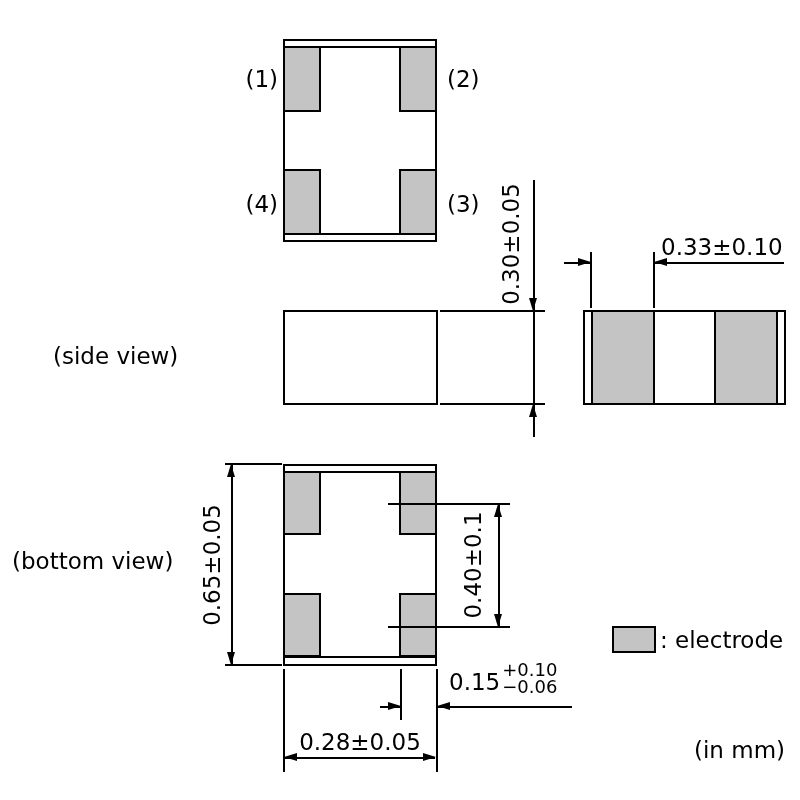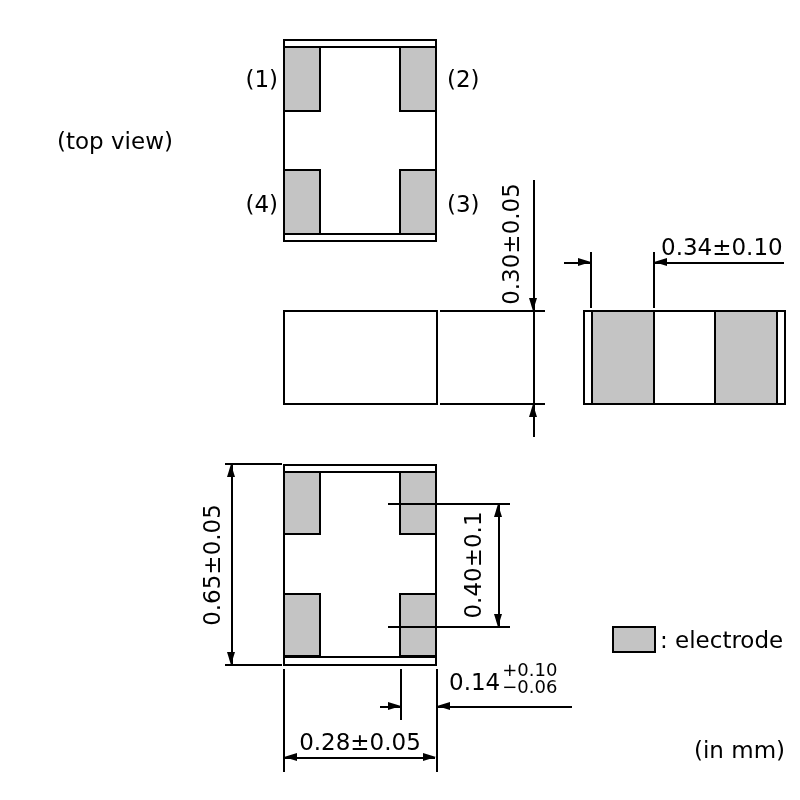--- a/index.html
+++ b/index.html
@@ -23,36 +23,36 @@
   .ar.right { border-top:4.5px solid transparent; border-bottom:4.5px solid transparent; border-left:13px solid #000; }
   .tolwrap { position:absolute; display:flex; align-items:flex-start; }
   .tolmain { font-size:23px; margin-top:8px; white-space:nowrap; }
   .tolstack { display:flex; flex-direction:column; font-size:18px; line-height:17px; margin-left:2px; white-space:nowrap; }
 </style>
 </head>
 <body>
 
 <div id="canvas" style="background: rgb(255, 255, 255); color: rgb(0, 0, 0);">
 
-  <div class="txt" style="left:57px; top:128px;">(top view)</div>
 
   <div>
     <div class="outline" style="left:283px; top:39px; width:154px; height:203px;"></div>
     <div class="thin" style="left:285px; top:46px; width:150px;"></div>
     <div class="thin" style="left:285px; top:233px; width:150px;"></div>
     <div class="pad" style="left:283px; top:46px; width:38px; height:66px;"></div>
     <div class="pad" style="left:399px; top:46px; width:38px; height:66px;"></div>
     <div class="pad" style="left:283px; top:169px; width:38px; height:66px;"></div>
     <div class="pad" style="left:399px; top:169px; width:38px; height:66px;"></div>
     <div class="txt" style="left:222px; top:66px; width:56px; text-align:right;">(1)</div>
     <div class="txt" style="left:447px; top:66px;">(2)</div>
     <div class="txt" style="left:222px; top:191px; width:56px; text-align:right;">(4)</div>
     <div class="txt" style="left:447px; top:191px;">(3)</div>
   </div>
 
+  <div class="txt" style="left:53px; top:343px;">(side view)</div>
 
   <div>
     <div class="outline" style="left:283px; top:310px; width:155px; height:95px;"></div>
   </div>
 
   <div>
     <div class="hline" style="left:440px; top:310px; width:105px;"></div>
     <div class="hline" style="left:440px; top:403px; width:105px;"></div>
     <div class="vline" style="left:533px; top:180px; height:257px;"></div>
     <div class="ar down" style="left:529px; top:298px;"></div>
@@ -60,29 +60,30 @@
     <div class="vtxt" style="left:511px; top:244px;">0.30±0.05</div>
   </div>
 
   <div>
     <div class="outline" style="left:583px; top:310px; width:203px; height:95px;"></div>
     <div class="pad" style="left:591px; top:310px; width:64px; height:95px;"></div>
     <div class="pad" style="left:714px; top:310px; width:64px; height:95px;"></div>
   </div>
 
   <div>
-    <div class="txt" style="left:661px; top:234px;">0.34±0.10</div>
+    <div class="txt" style="left:661px; top:234px;">0.33±0.10</div>
     <div class="vline" style="left:590px; top:252px; height:56px;"></div>
     <div class="vline" style="left:653px; top:252px; height:56px;"></div>
     <div class="hline" style="left:564px; top:262px; width:27px;"></div>
     <div class="ar right" style="left:578px; top:258px;"></div>
     <div class="hline" style="left:655px; top:262px; width:129px;"></div>
     <div class="ar left" style="left:654px; top:258px;"></div>
   </div>
 
+  <div class="txt" style="left:12px; top:548px;">(bottom view)</div>
 
   <div>
     <div class="outline" style="left:283px; top:464px; width:154px; height:202px;"></div>
     <div class="thin" style="left:285px; top:471px; width:150px;"></div>
     <div class="thin" style="left:285px; top:656px; width:150px;"></div>
     <div class="pad" style="left:283px; top:471px; width:38px; height:64px;"></div>
     <div class="pad" style="left:399px; top:471px; width:38px; height:64px;"></div>
     <div class="pad" style="left:283px; top:593px; width:38px; height:64px;"></div>
     <div class="pad" style="left:399px; top:593px; width:38px; height:64px;"></div>
   </div>
@@ -106,21 +107,21 @@
   </div>
 
   <div>
     <div class="vline" style="left:400px; top:669px; height:51px;"></div>
     <div class="vline" style="left:436px; top:669px; height:103px;"></div>
     <div class="hline" style="left:380px; top:706px; width:21px;"></div>
     <div class="ar right" style="left:388px; top:702px;"></div>
     <div class="hline" style="left:437px; top:706px; width:135px;"></div>
     <div class="ar left" style="left:437px; top:702px;"></div>
     <div class="tolwrap" style="left:449px; top:661px;">
-      <span class="tolmain">0.14</span>
+      <span class="tolmain">0.15</span>
       <span class="tolstack">
         <span>+0.10</span>
         <span>−0.06</span>
       </span>
     </div>
   </div>
 
   <div>
     <div class="vline" style="left:283px; top:669px; height:103px;"></div>
     <div class="hline" style="left:285px; top:757px; width:150px;"></div>

